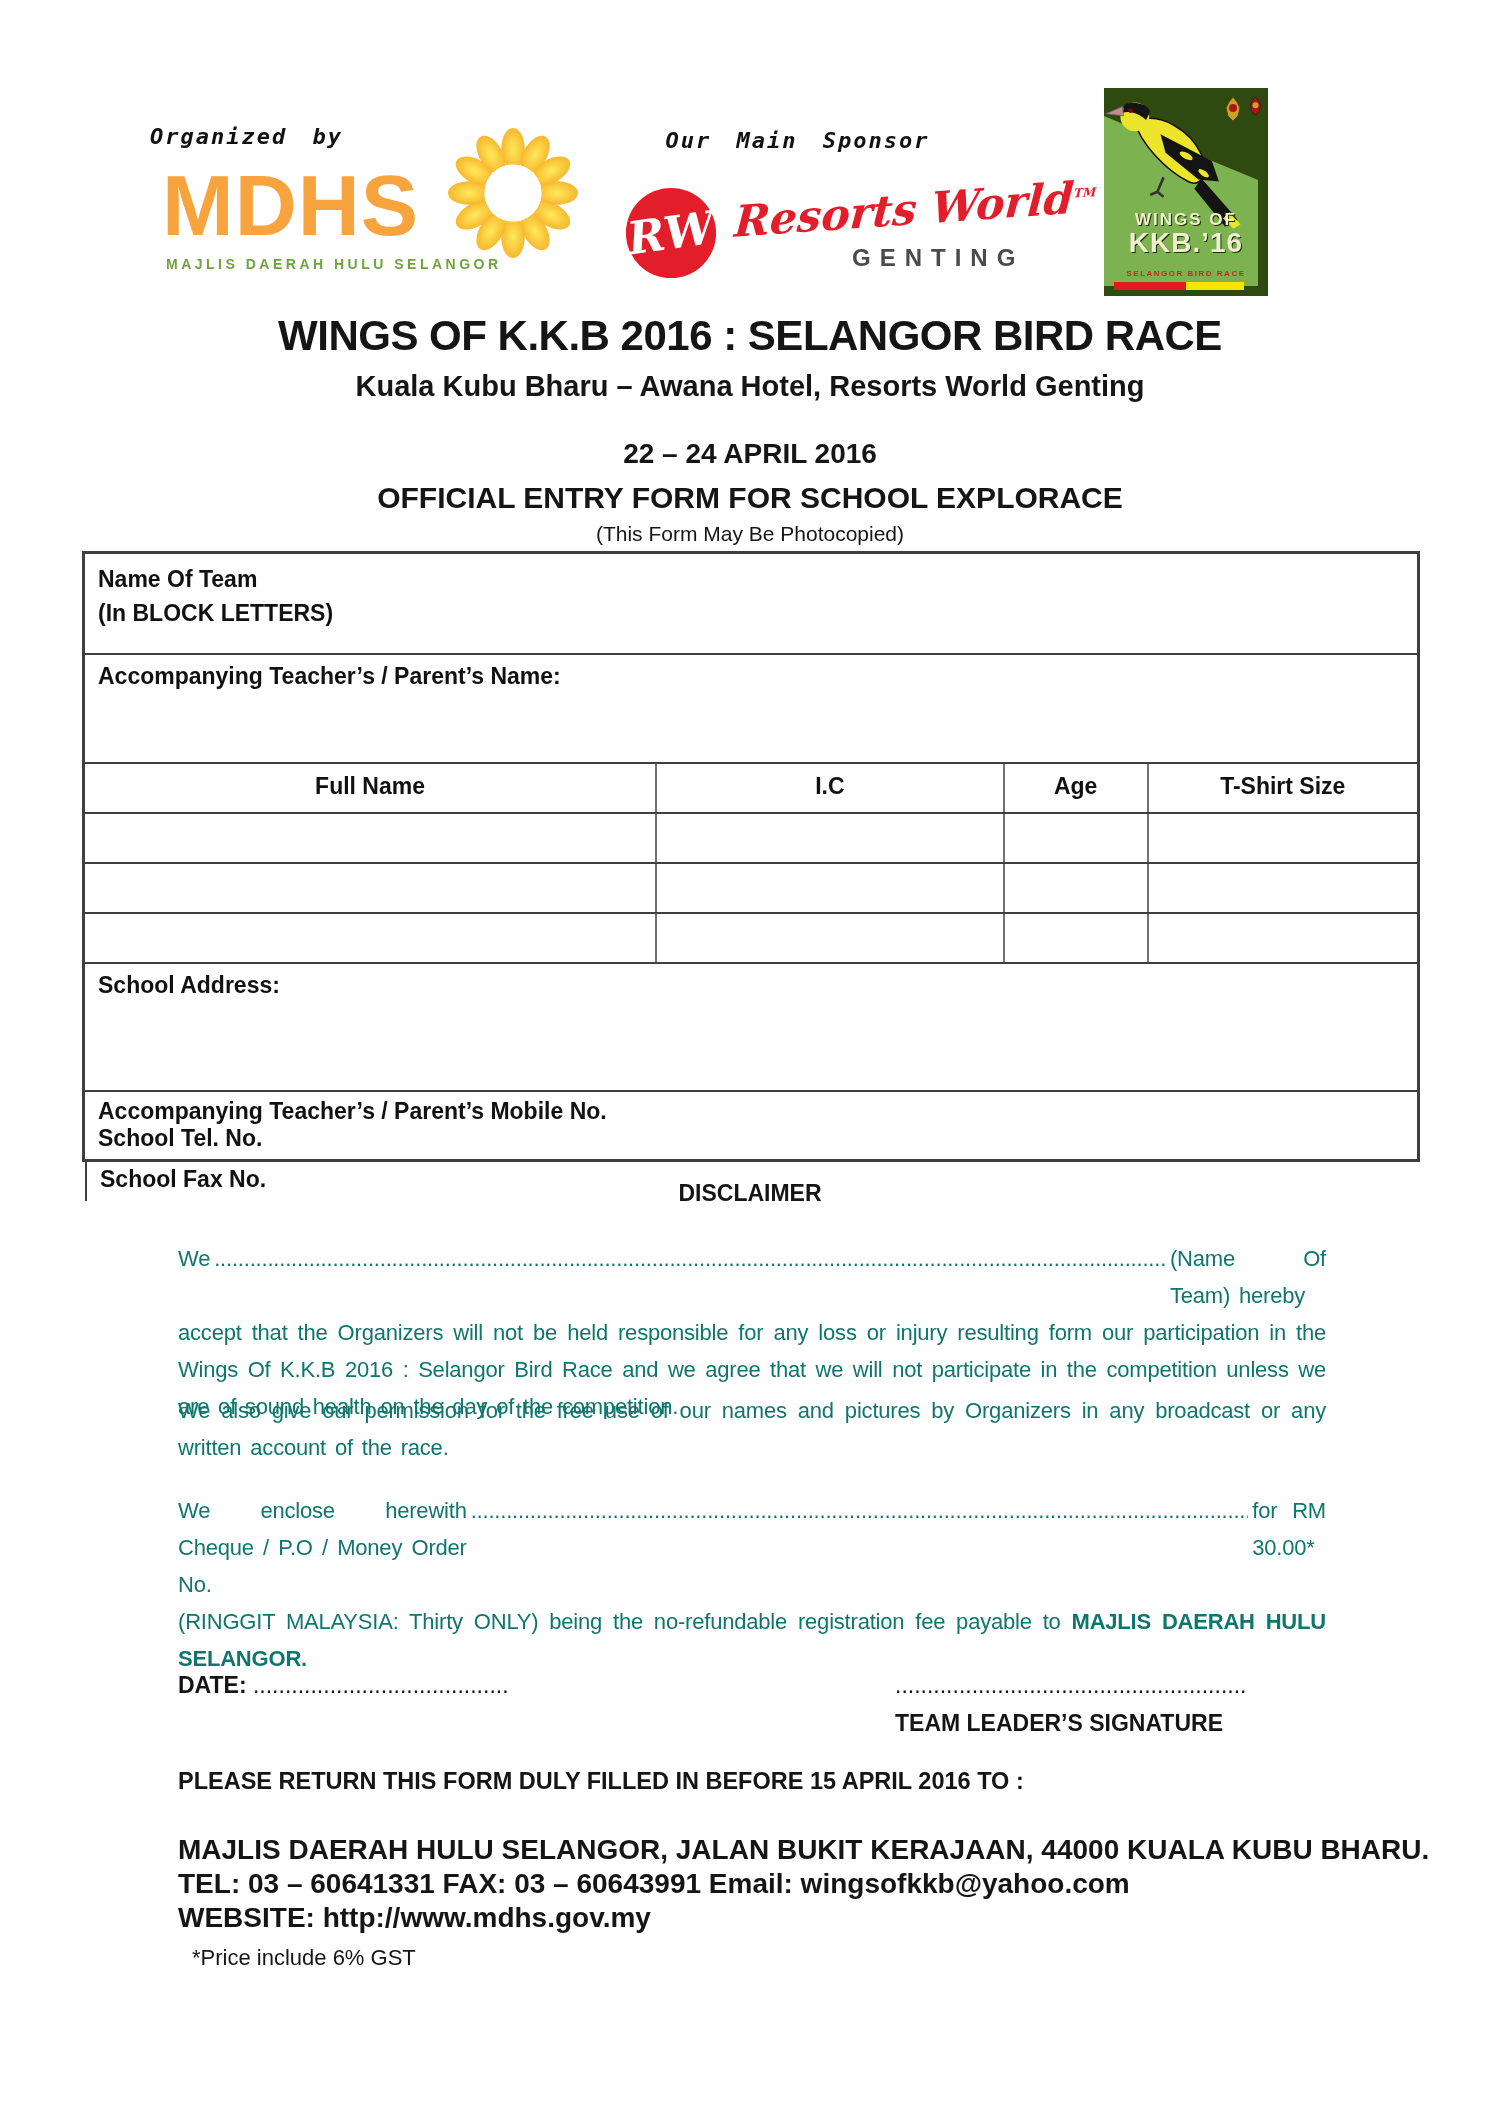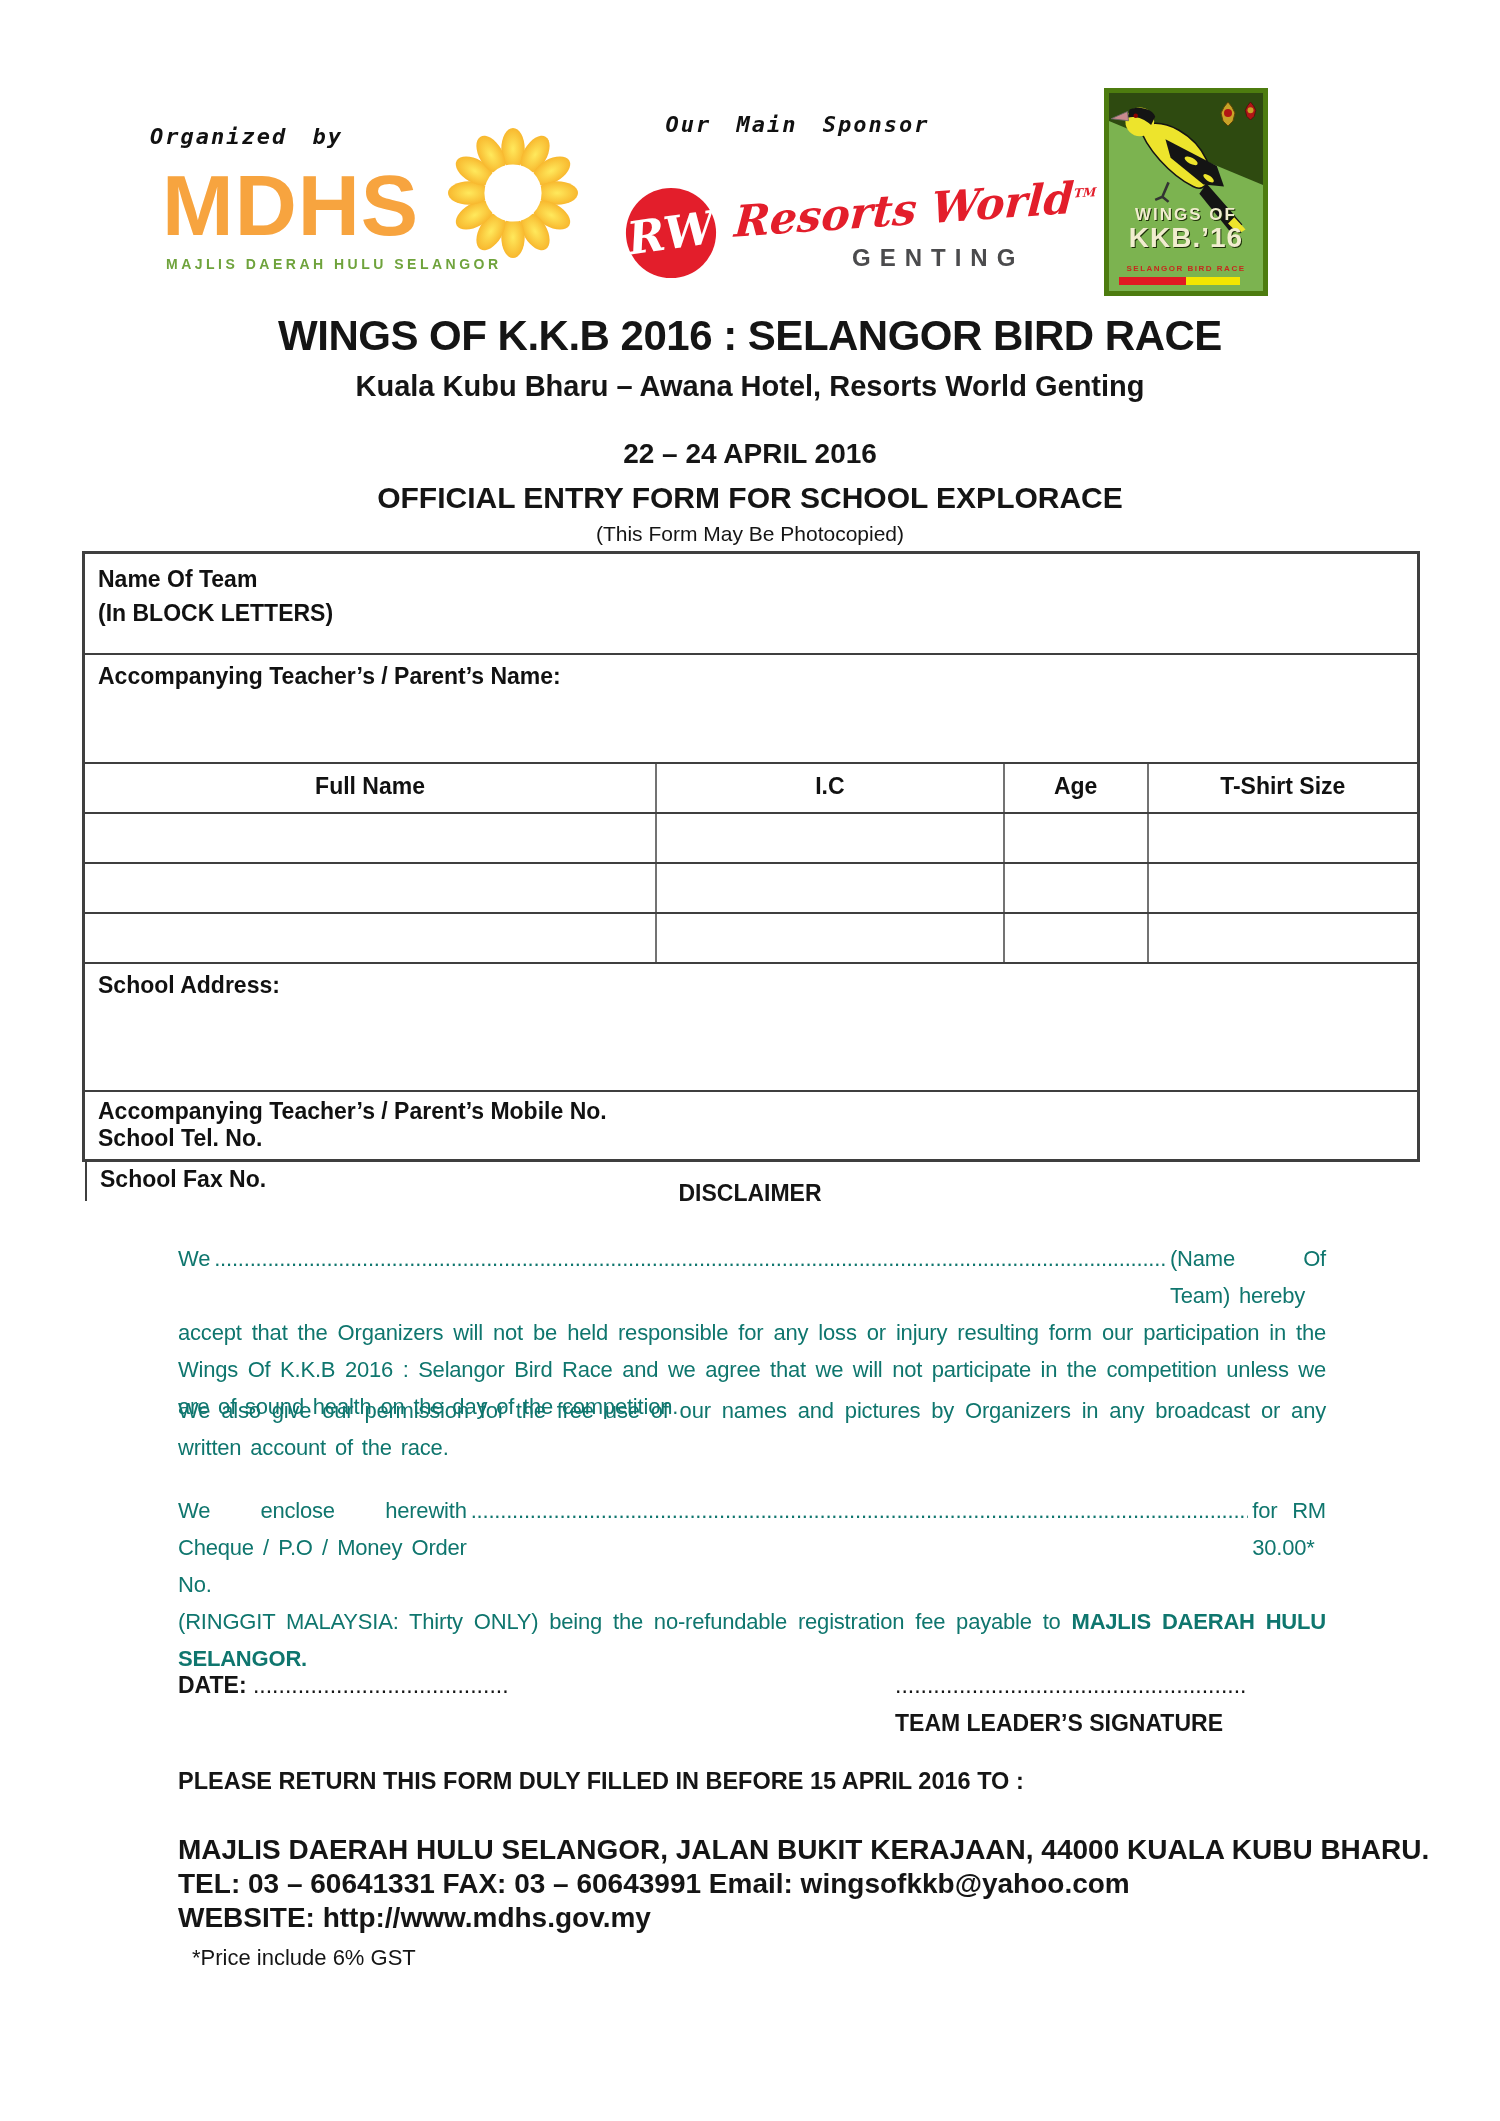--- a/index.html
+++ b/index.html
@@ -35,21 +35,21 @@
     font-family:"DejaVu Serif", serif; font-style:italic; font-weight:bold;
     font-size:43px; color:#E31E2B; transform:rotate(-4deg) skewX(-8deg); white-space:nowrap;
   }
   .rwg-tm { font-size:12px; vertical-align:super; }
   .rwg-caption {
     position:absolute; left:230px; top:62px;
     font-size:24px; font-weight:600; letter-spacing:9px; color:#4B4B4D;
   }
 
   
-  .kkb { width:164px; height:208px; background:#4d7c0f; padding:5px; box-sizing:border-box; }
+  .kkb { width:164px; height:208px; background:#4d7c0f; box-sizing:border-box; }
   .kkb-inner { position:relative; width:100%; height:100%; background:#2E4A10; overflow:hidden; }
   .kkb-bg, .kkb-bird { position:absolute; left:0; top:0; }
   .kkb-emblems { position:absolute; right:5px; top:8px; display:flex; gap:5px; z-index:3; }
   .kkb-text { position:absolute; left:0; right:0; bottom:4px; z-index:4; text-align:center; }
   .kkb-l1 { font-size:17px; font-weight:800; color:#F1EDCF; letter-spacing:2px;
             text-shadow:1px 1px 0 #1d3008; line-height:1.05; }
   .kkb-l2 { font-size:28px; font-weight:800; color:#F1EDCF; letter-spacing:1px;
             text-shadow:1px 1px 0 #1d3008; line-height:1.0; }
   .kkb-l3 { font-size:8px; font-weight:bold; color:#C62A1E; letter-spacing:1.5px; margin-top:12px; }
   .kkb-bars { display:flex; margin:4px 10px 2px 10px; height:8px; }
@@ -102,21 +102,21 @@
   .return-line { left:178px; top:1768px; font-size:23.5px; font-weight:bold; }
   .addr-block { left:178px; top:1833px; font-size:28px; font-weight:bold; line-height:34px; }
   .gst { left:192px; top:1945px; font-size:22px; }
 </style>
 </head>
 <body>
 
 <div id="page">
 
   <div class="abs mono-label" style="left:150px; top:124px; width:220px; text-align:left;">Organized by</div>
-  <div class="abs mono-label" style="left:640px; top:112px; width:315px; text-align:center;">Our Main Sponsor</div>
+  <div class="abs mono-label" style="left:640px; top:128px; width:315px; text-align:center;">Our Main Sponsor</div>
 
   <div class="abs mdhs" style="left:148px; top:168px;">
     <div class="mdhs-flower">
       <svg width="130" height="130" viewBox="0 0 100 100">
         <defs>
           <radialGradient id="gold" cx="50%" cy="50%" r="70%">
             <stop offset="0%" stop-color="#FFE95C"></stop>
               <stop offset="100%" stop-color="#F5A41C"></stop>
           </radialGradient>
         </defs>

